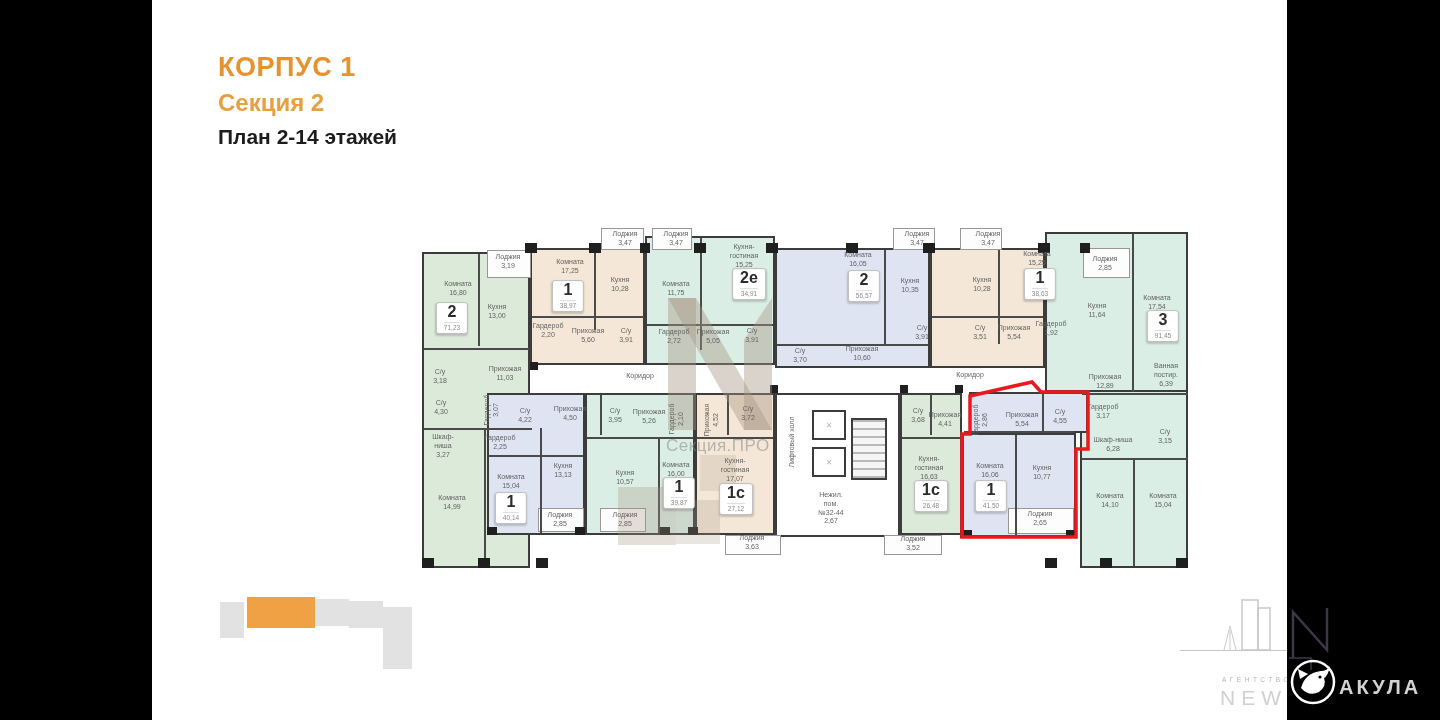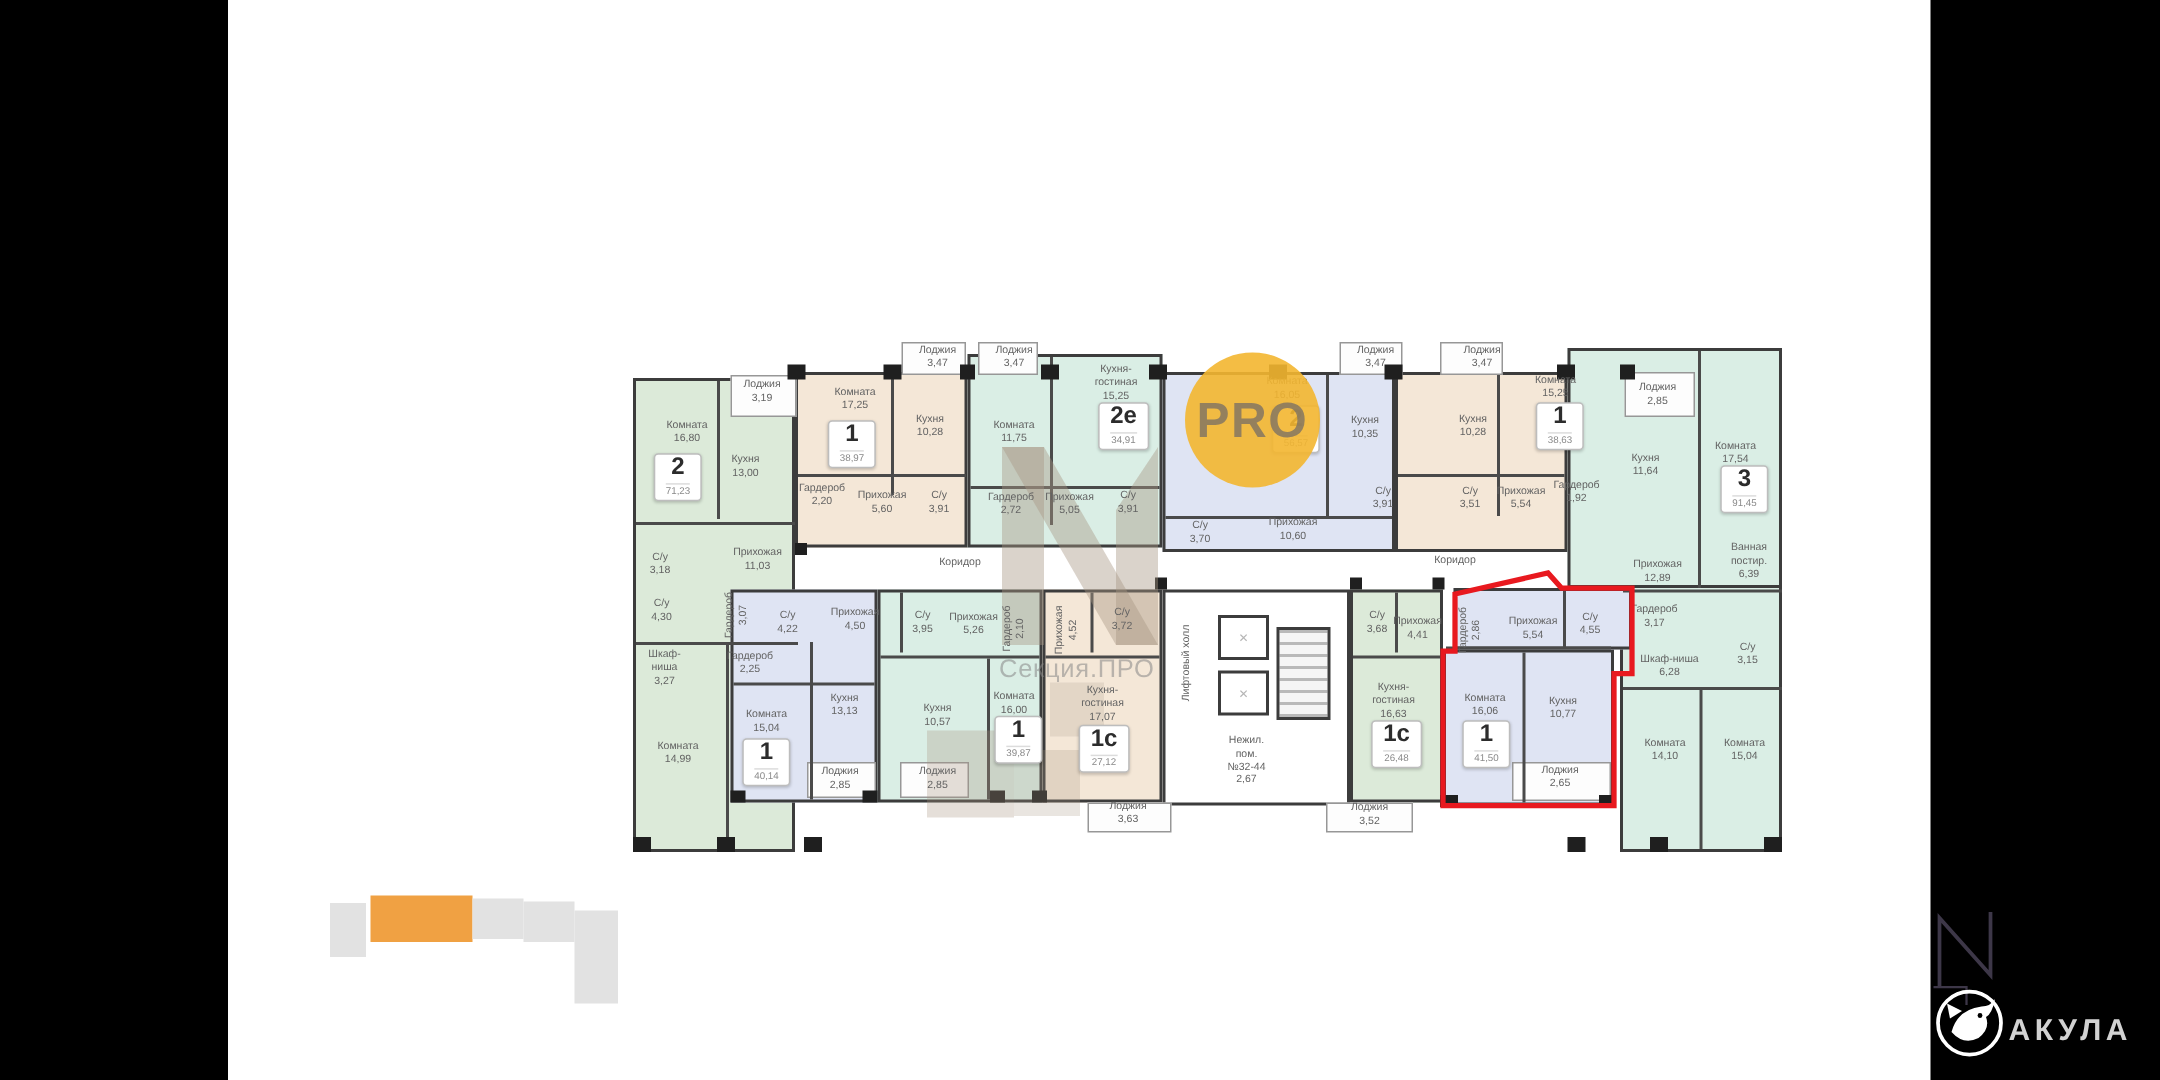--- a/index.html
+++ b/index.html
@@ -46,20 +46,25 @@
   .agency-small{position:absolute;left:42px;top:84px;font-size:6.5px;letter-spacing:3.5px;color:#b5b5b5;}
   .agency-big{position:absolute;left:40px;top:94px;font-size:21px;letter-spacing:6px;color:#d0d0d0;}
   .shark-block{position:absolute;left:1287px;top:0;width:153px;height:720px;z-index:61;}
   .shark-name{position:absolute;left:52px;top:676px;font-size:20px;font-weight:bold;letter-spacing:3px;color:#d2d2d2;}
 </style>
 </head>
 <body>
 
 <div class="content">
 
+  <div class="titles">
+    <div class="t-building">КОРПУС 1</div>
+    <div class="t-section">Секция 2</div>
+    <div class="t-plan">План 2-14 этажей</div>
+  </div>
 
   <div class="layer">
 
     <div class="region f-green" style="left:422px;top:252px;width:108px;height:316px;"></div>
     <div class="region f-beige" style="left:530px;top:248px;width:115px;height:117px;"></div>
     <div class="region f-teal" style="left:645px;top:236px;width:130px;height:129px;"></div>
     <div class="region f-blue" style="left:775px;top:248px;width:155px;height:120px;"></div>
     <div class="region f-beige" style="left:930px;top:248px;width:115px;height:120px;"></div>
     <div class="region f-teal" style="left:1045px;top:232px;width:143px;height:160px;"></div>
     <div class="region f-teal" style="left:1080px;top:390px;width:108px;height:178px;"></div>
@@ -486,37 +491,44 @@
     <svg class="wm-n" width="1440" height="720" style="left:0;top:0;">
       <polygon points="668,298 696,298 696,430 668,430" fill="rgba(168,150,130,0.42)"></polygon>
       <polygon points="668,298 696,298 772,430 744,430" fill="rgba(168,150,130,0.42)"></polygon>
       <polygon points="744,340 772,298 772,430 744,430" fill="rgba(168,150,130,0.42)"></polygon>
       <rect x="618" y="487" width="58" height="58" fill="rgba(168,150,130,0.30)"></rect>
       <rect x="676" y="500" width="44" height="44" fill="rgba(168,150,130,0.25)"></rect>
       <rect x="700" y="455" width="36" height="36" fill="rgba(190,175,158,0.30)"></rect>
     </svg>
 
     <div class="wm-text">Секция.ПРО</div>
-    <div class="pro-badge">
-        <span>PRO</span>
-      </div>
 
     <svg class="outline-svg" width="1440" height="720">
       <polygon points="962,537 962,434 970,434 970,396 1032,382 1041,392 1088,392 1088,449 1076,449 1076,537" fill="none" stroke="#E8191F" stroke-width="3.5"></polygon>
     </svg>
   </div>
 
   <div class="locator">
     <div class="blk" style="left:0px;top:7px;width:24px;height:36px;"></div>
     <div class="blk active" style="left:27px;top:2px;width:68px;height:31px;"></div>
     <div class="blk" style="left:95px;top:4px;width:34px;height:27px;"></div>
     <div class="blk" style="left:129px;top:6px;width:34px;height:27px;"></div>
     <div class="blk" style="left:163px;top:12px;width:29px;height:62px;"></div>
   </div>
 
+  <div class="agency">
+    <svg width="107" height="58">
+      <rect x="62" y="8" width="16" height="50" stroke="#c9c9c9" fill="none" stroke-width="1.5"></rect>
+      <rect x="78" y="16" width="12" height="42" stroke="#c9c9c9" fill="none" stroke-width="1.5"></rect>
+      <path d="M44 58 L50 34 L56 58 M50 38 L50 58" stroke="#c9c9c9" fill="none" stroke-width="1"></path>
+    </svg>
+    <div class="agency-line"></div>
+    <div class="agency-small">АГЕНТСТВО</div>
+    <div class="agency-big">NEW</div>
+  </div>
 </div>
 
 <div class="shark-block">
   <svg width="60" height="70" style="position:absolute;left:0px;top:600px;">
     <polyline points="6,58 6,12 40,50 40,8" fill="none" stroke="#3d3748" stroke-width="2.5"></polyline>
     <polyline points="2,58 24,58 24,70" fill="none" stroke="#3d3748" stroke-width="1.5"></polyline>
   </svg>
   <svg width="48" height="48" style="position:absolute;left:2px;top:658px;">
     <circle cx="24" cy="24" r="21" fill="none" stroke="#ffffff" stroke-width="2.5"></circle>
     <path d="M12,30 Q16,15 32,13 Q38,13 41,8 Q39,18 35,20 Q38,28 30,34 Q20,39 12,30 Z" fill="#ffffff"></path>

